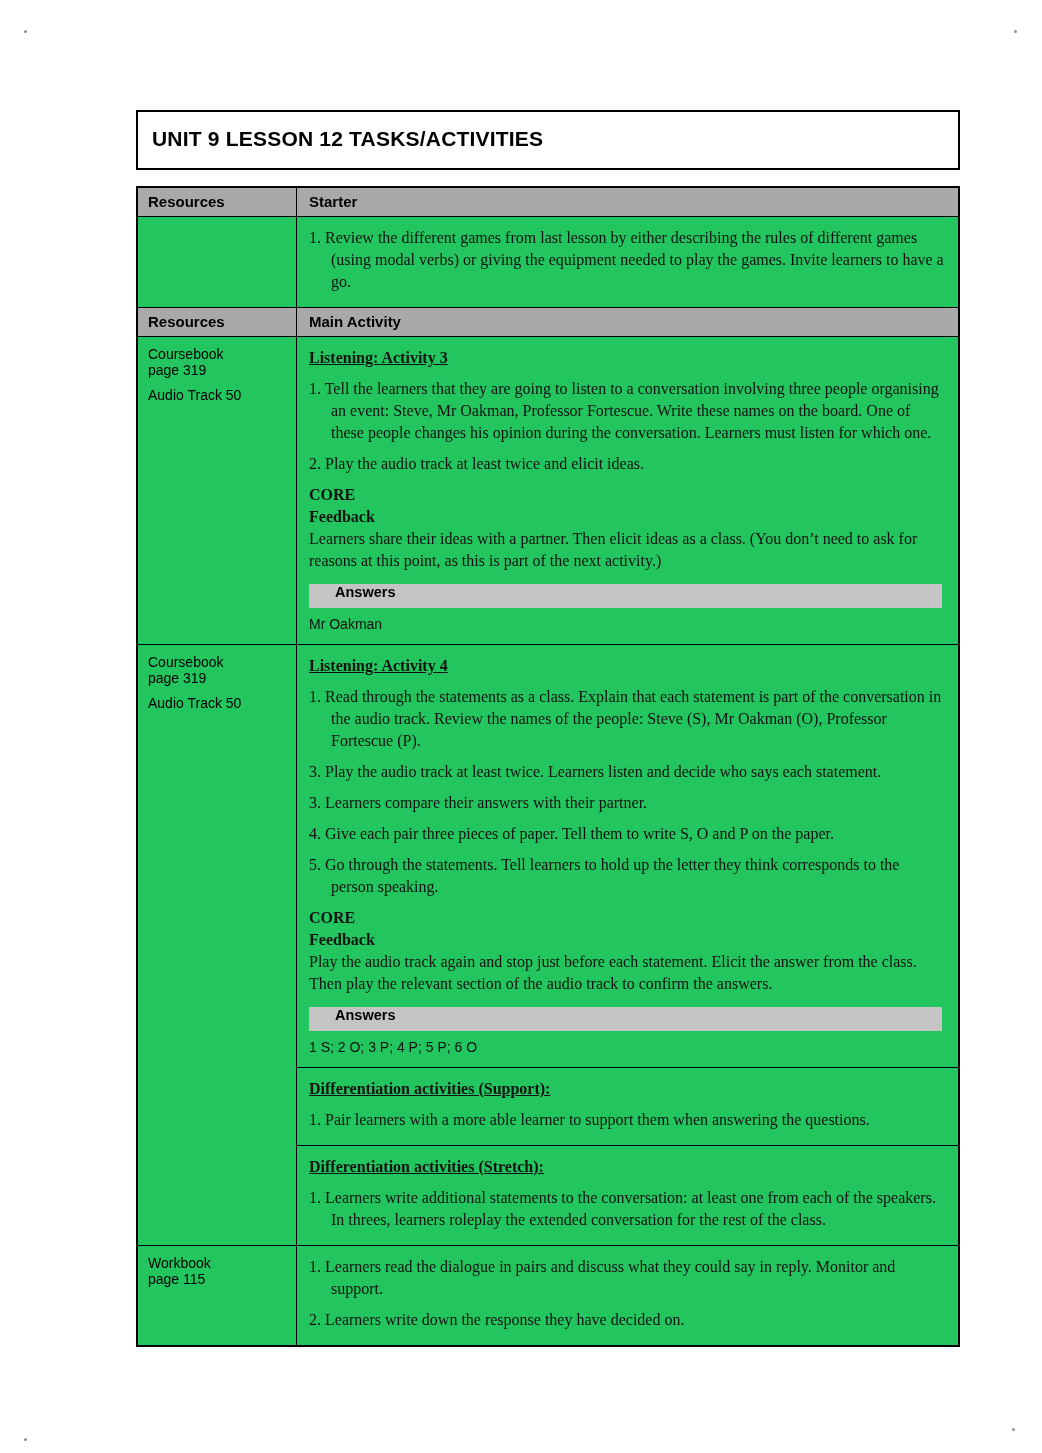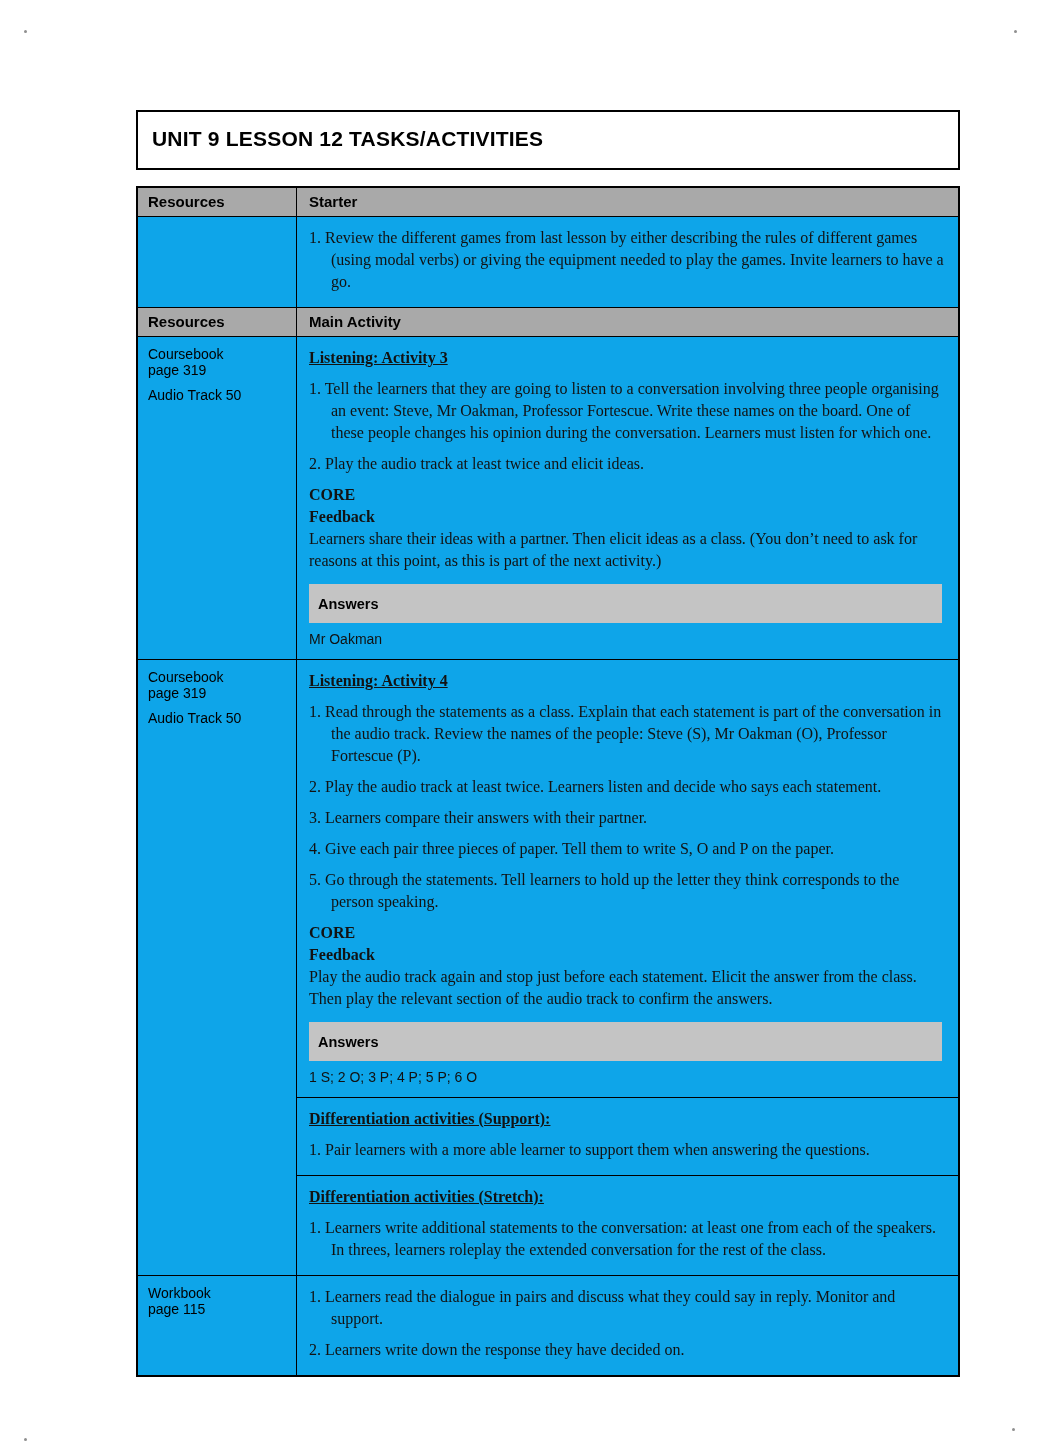--- a/index.html
+++ b/index.html
@@ -17,21 +17,21 @@
     border: 2px solid var(--border, #000);
     padding: 15px 14px 17px 14px;
     margin-bottom: 5px;
     background: #fff;
   }
   .doc-title {
     font-family: "Liberation Sans", sans-serif;
     font-weight: bold; font-size: 21px; letter-spacing: .2px; color: #000;
   }
 
-  .grid-table { border: 2px solid var(--border, #000); background: #0ea5e9; margin-top: 16px; }
+  .grid-table { border: 2px solid var(--border, #000); background: #22c55e; margin-top: 16px; }
   .row { display: grid; grid-template-columns: 159px 1fr; }
   .row + .row { border-top: 1px solid var(--border, #000); }
   .cell { min-height: 10px; }
   .cell.left { border-right: 1px solid var(--border, #000); padding: 9px 8px 9px 10px; }
   .cell.right { padding: 10px 14px 12px 12px; }
 
   .header-row { background: var(--header-bg, #a9a9a9); }
   .header-row .cell { padding-top: 5px; padding-bottom: 6px; }
   .header-label {
     font-family: "Liberation Sans", sans-serif;
@@ -45,22 +45,22 @@
   }
   .act-title { font-weight: bold; font-size: 16px; line-height: 22px; margin-bottom: 9px; text-decoration: underline; }
   .step { font-size: 16px; line-height: 22px; padding-left: 22px; text-indent: -22px; margin-bottom: 9px; }
   .step:last-child { margin-bottom: 2px; }
   .plain { font-size: 16px; line-height: 22px; }
   .core-label { font-weight: bold; font-size: 16px; line-height: 22px; margin-top: 1px; }
   .fb-label { font-weight: bold; font-size: 16px; line-height: 22px; }
 
   .answers-banner {
     background: var(--answers-bg, #c4c4c4);
-    height: 39px; display: flex; align-items: center;
-    margin: 12px 2px 0 0; padding-left: 9px;
+    height: 24px; display: flex; align-items: flex-start;
+    margin: 12px 2px 0 0; padding-left: 26px;
   }
   .answers-banner span {
     font-family: "Liberation Sans", sans-serif;
     font-weight: bold; font-size: 14.5px; color: #000;
   }
   .answer-value {
     font-family: "Liberation Sans", sans-serif;
     font-size: 14px; margin-top: 8px; color: #111;
   }
 
@@ -124,21 +124,21 @@
     <div class="row">
       <div class="cell left">
         <p class="res-line">Coursebook
 page 319</p>
         <p class="res-line">Audio Track 50</p>
       </div>
       <div class="right-stack">
         <div class="cell right">
           <p class="act-title">Listening: Activity 4</p>
           <p class="step">1. Read through the statements as a class. Explain that each statement is part of the conversation in the audio track. Review the names of the people: Steve (S), Mr Oakman (O), Professor Fortescue (P).</p>
-          <p class="step">2. Play the audio track at least twice. Learners listen and decide who says each statement.</p>
+          <p class="step">3. Play the audio track at least twice. Learners listen and decide who says each statement.</p>
           <p class="step">3. Learners compare their answers with their partner.</p>
           <p class="step">4. Give each pair three pieces of paper. Tell them to write S, O and P on the paper.</p>
           <p class="step">5. Go through the statements. Tell learners to hold up the letter they think corresponds to the person speaking.</p>
           <p class="core-label">CORE</p>
           <p class="fb-label">Feedback</p>
           <p class="plain">Play the audio track again and stop just before each statement. Elicit the answer from the class. Then play the relevant section of the audio track to confirm the answers.</p>
           <div class="answers-banner">
             <span>Answers</span>
           </div>
           <p class="answer-value">1 S; 2 O; 3 P; 4 P; 5 P; 6 O</p>

